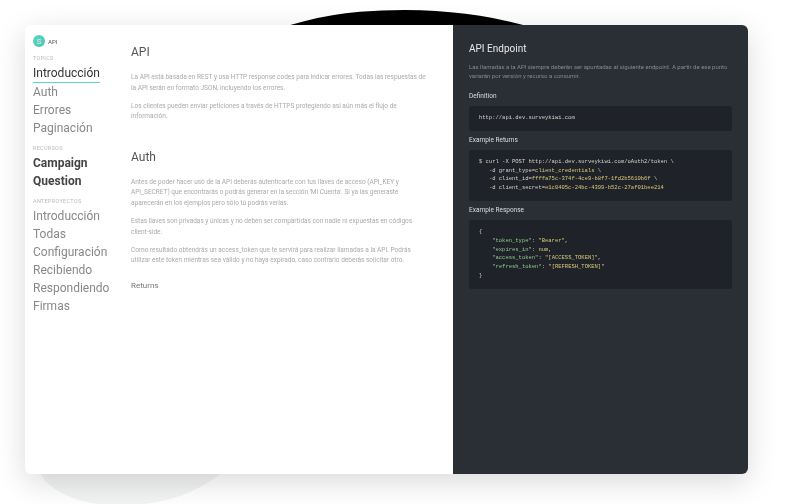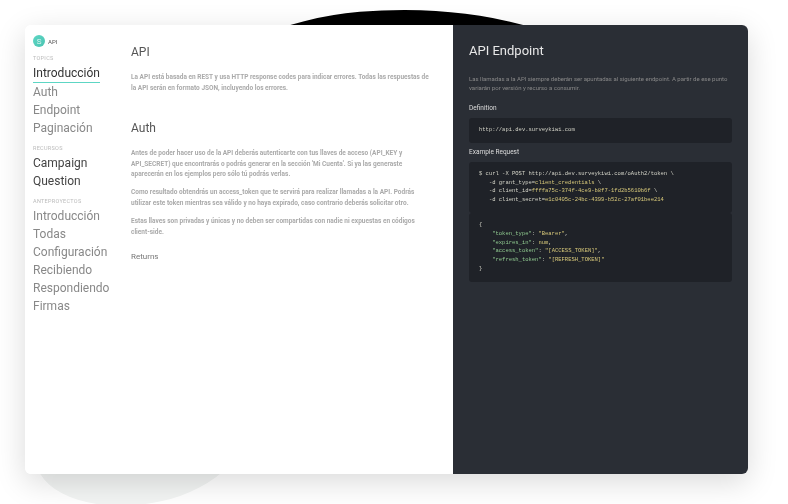--- a/index.html
+++ b/index.html
@@ -87,21 +87,21 @@
   font-size: 12px;
   color: #888;
   padding: 2px 0;
   cursor: pointer;
 }
 .nav-item.active {
   color: #333;
   border-bottom: 1px solid #5dd6c4;
   display: inline-block;
 }
-.nav-item.dark { color: #444; }
+.nav-item.dark { color: #444; font-weight: bold; }
 
 
 .content {
   flex: 1;
   background: #fff;
   padding: 18px 22px;
   font-size: 6.5px;
   color: #aaa;
   line-height: 1.6;
   overflow: hidden;
@@ -113,37 +113,36 @@
   margin-bottom: 10px;
 }
 .content h3 {
   font-size: 8px;
   color: #777;
   font-weight: 400;
   margin-top: 14px;
 }
 .content p {
   margin-bottom: 8px;
-  font-weight: bold;
 }
 
 
 .darkpanel {
   width: 295px;
   background: #2a2e35;
   padding: 18px 16px;
   font-size: 6.5px;
   color: #ccc;
   flex-shrink: 0;
   overflow: hidden;
 }
 .darkpanel .dp-title {
   color: #e8e8e8;
-  font-size: 13px;
-  margin-bottom: 16px;
+  font-size: 10px;
+  margin-bottom: 8px;
 }
 .darkpanel p {
   color: #888;
   line-height: 1.5;
   margin-bottom: 12px;
   font-size: 6px;
 }
 .darkpanel .label {
   color: #ddd;
   font-size: 6.5px;
@@ -173,61 +172,63 @@
 
   <div class="sidebar">
     <div class="logo">
       <div class="logo-icon">S</div>
       <span class="logo-text">API</span>
     </div>
 
     <div class="section-label">TOPICS</div>
     <div class="nav-item active">Introducción</div>
     <div class="nav-item">Auth</div>
-    <div class="nav-item">Endpoint</div>
+    <div class="nav-item">Errores</div>
     <div class="nav-item">Paginación</div>
 
     <div class="section-label">RECURSOS</div>
     <div class="nav-item dark">Campaign</div>
     <div class="nav-item dark">Question</div>
 
     <div class="section-label">ANTEPROYECTOS</div>
     <div class="nav-item">Introducción</div>
     <div class="nav-item">Todas</div>
     <div class="nav-item">Configuración</div>
     <div class="nav-item">Recibiendo</div>
     <div class="nav-item">Respondiendo</div>
     <div class="nav-item">Firmas</div>
   </div>
 
   <div class="content">
     <h2>API</h2>
     <p>La API está basada en REST y usa HTTP response codes para indicar errores. Todas las respuestas de la API serán en formato JSON, incluyendo los errores.</p>
+    <p>Los clientes pueden enviar peticiones a través de HTTPS protegiendo así aún más el flujo de información.</p>
 
     <h2 style="margin-top:26px">Auth</h2>
     <p>Antes de poder hacer uso de la API deberás autenticarte con tus llaves de acceso (API_KEY y API_SECRET) que encontrarás o podrás generar en la sección 'Mi Cuenta'. Si ya las generaste aparecerán en los ejemplos pero sólo tú podrás verlas.</p>
+    <p>Estas llaves son privadas y únicas y no deben ser compartidas con nadie ni expuestas en códigos client-side.</p>
     <p>Como resultado obtendrás un access_token que te servirá para realizar llamadas a la API. Podrás utilizar este token mientras sea válido y no haya expirado, caso contrario deberás solicitar otro.</p>
-    <p>Estas llaves son privadas y únicas y no deben ser compartidas con nadie ni expuestas en códigos client-side.</p>
 
     <h3>Returns</h3>
   </div>
 
   <div class="darkpanel">
     <div class="dp-title">API Endpoint</div>
     <p>Las llamadas a la API siempre deberán ser apuntadas al siguiente endpoint. A partir de ese punto variarán por versión y recurso a consumir.</p>
 
     <div class="label">Definition</div>
     <div class="code-block">http://api.dev.surveykiwi.com</div>
 
-    <div class="label">Example Request</div>
+    <div class="label">Example Returns</div>
     <div class="code-block"><span>$ curl -X POST http://api.dev.surveykiwi.com/oAuth2/token \</span>
 <span>   -d grant_type=</span><span class="hl-y">client_credentials</span> \
 <span>   -d client_id=</span><span class="hl-y">ffffa75c-374f-4ce9-b8f7-1fd2b5610b6f</span> \
 <span>   -d client_secret=</span><span class="hl-y">e1c0405c-24bc-4399-b52c-27af01bee214</span></div>
 
+    <div class="label">Example Response</div>
     <div class="code-block"><span>{</span>
     <span class="hl-g">"token_type"</span>: <span class="hl-y">"Bearer"</span>,
     <span class="hl-g">"expires_in"</span>: <span class="hl-y">num</span>,
     <span class="hl-g">"access_token"</span>: <span class="hl-y">"[ACCESS_TOKEN]"</span>,
     <span class="hl-g">"refresh_token"</span>: <span class="hl-y">"[REFRESH_TOKEN]"</span>
 <span>}</span></div>
   </div>
 
 </div>
 

